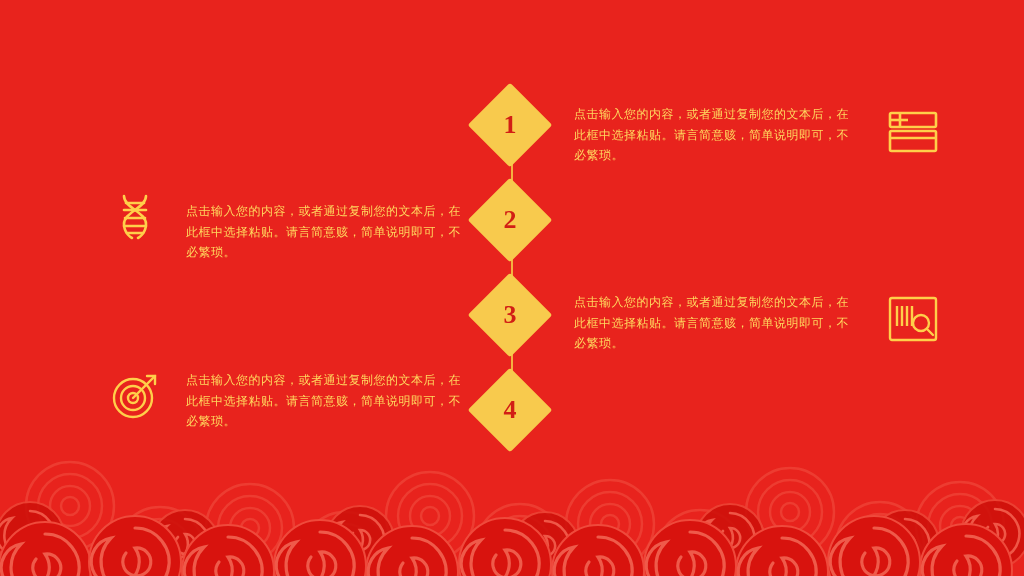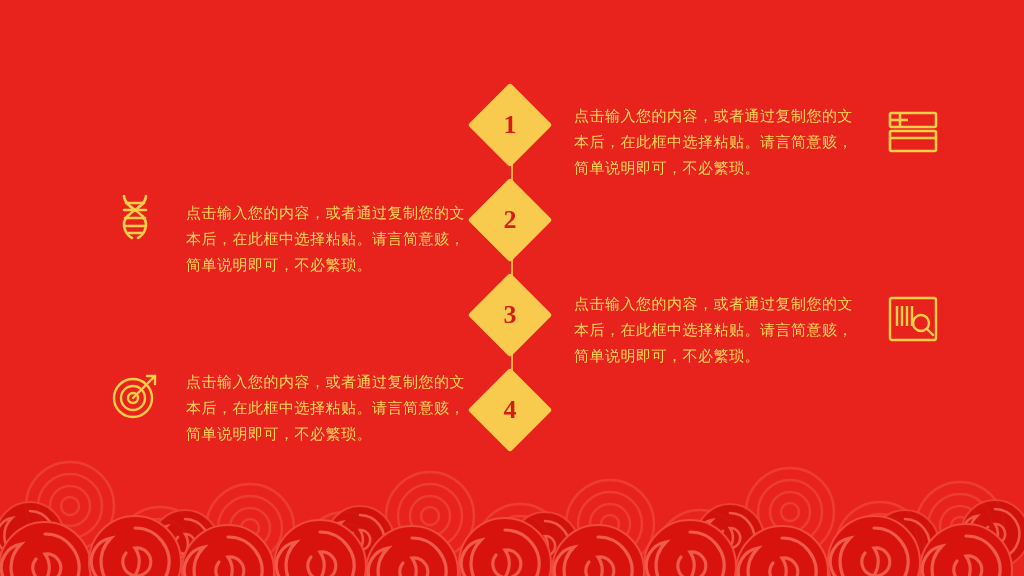--- a/index.html
+++ b/index.html
@@ -74,21 +74,21 @@
   .d1 { top: 0px; }
   .d2 { top: 95px; }
   .d3 { top: 190px; }
   .d4 { top: 285px; }
 
   
   .block {
     position: absolute;
     width: 285px;
     color: #ffd95e;
-    font-size: 15px;
+    font-size: 12px;
     line-height: 1.72;
     letter-spacing: .5px;
     font-family: "DejaVu Sans", "Liberation Sans", sans-serif;
   }
   .block-tr { left: 574px; top: 104px; }
   .block-br { left: 574px; top: 292px; }
   .block-ml { left: 186px; top: 201px; }
   .block-bl { left: 186px; top: 370px; }
 
   

